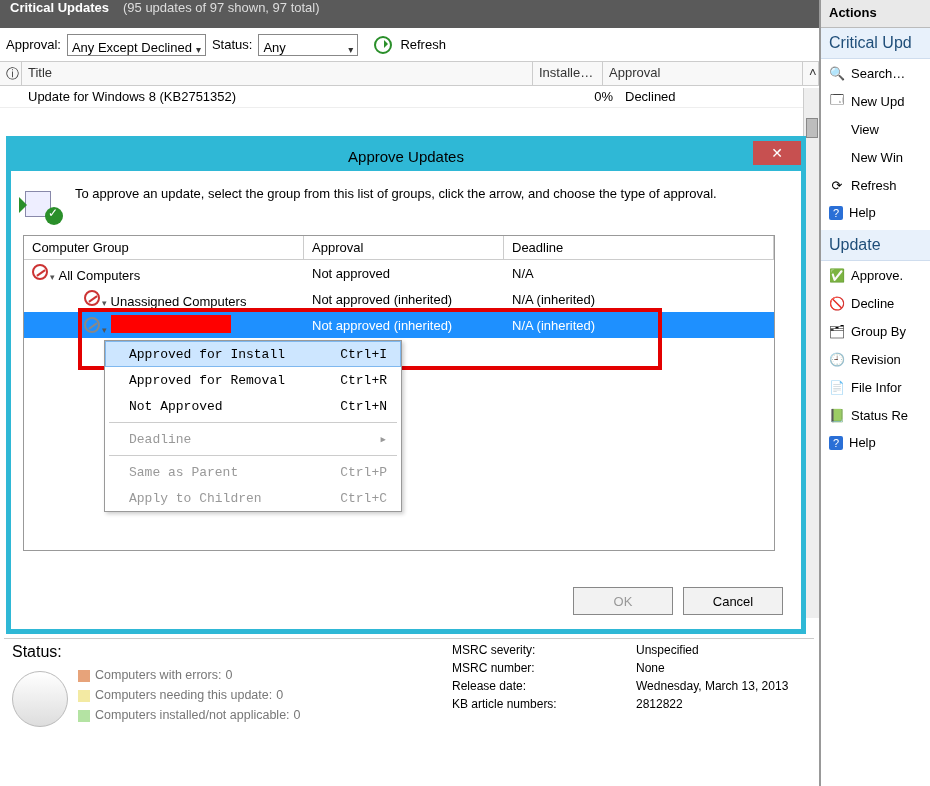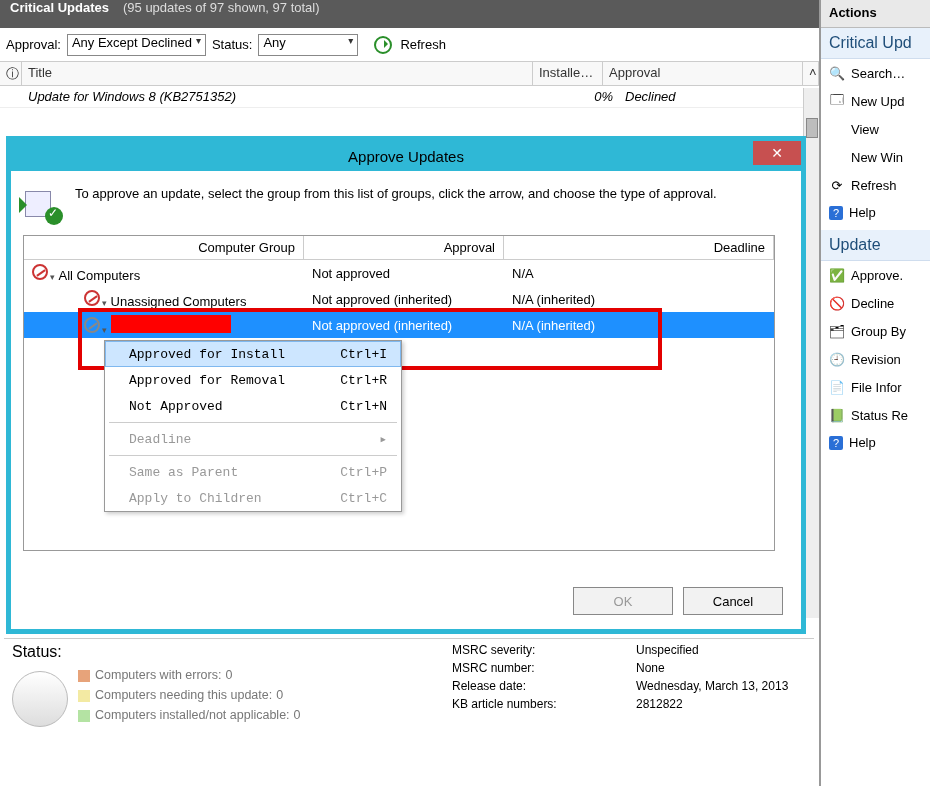--- a/index.html
+++ b/index.html
@@ -35,21 +35,21 @@
   .filterbar {
     height: 34px;
     display: flex;
     align-items: center;
     padding: 0 6px;
     gap: 6px;
     border-bottom: 1px solid #ccc;
   }
   .combo {
     display: inline-flex;
-    align-items: flex-start;
+    align-items: flex-end;
     border: 1px solid #888;
     background: #fff;
     height: 22px;
     padding: 0 4px;
     gap: 4px;
   }
   .combo .caret {
     font-size: 10px;
     color: #333;
   }
@@ -83,21 +83,21 @@
   .h-title { flex: 1 1 auto; }
   .h-installed { width: 70px; }
   .h-approval { width: 200px; }
   .h-scroll { width: 16px; border-right:none; }
   .grid-row {
     display: flex;
     height: 22px;
     align-items:center;
     border-bottom: 1px solid #eee;
   }
-  .grid-row .c { padding: 2px 6px; font-style: italic; }
+  .grid-row .c { padding: 2px 6px; }
   .c-icon{width:22px;} .c-title{flex:1;} .c-installed{width:70px; text-align:right;} .c-approval{width:200px;}
   .scrollbar-v {
     position:absolute;
     right:0; top:88px;
     width:16px;
     height:530px;
     background:#eee;
     border-left:1px solid #ccc;
   }
   .scrollbar-v .thumb{
@@ -157,21 +157,21 @@
   .group-table {
     border:1px solid #999;
     font-size:13px;
     width: 752px;
   }
   .gt-head {
     display:flex;
     border-bottom:1px solid #ccc;
     background:#fff;
   }
-  .gt-head > div { padding:4px 8px; border-right:1px solid #ccc;text-align:right; }
+  .gt-head > div { padding:4px 8px; border-right:1px solid #ccc; }
   .gt-grp{width:280px;} .gt-apr{width:200px;} .gt-ddl{flex:1; border-right:none;}
   .gt-row {
     display:flex;
     height:26px;
     align-items:center;
   }
   .gt-row > div { padding:3px 8px; }
   .prohibit {
     display:inline-flex;align-items:center;justify-content:center;
     width:16px;height:16px;border:2px solid #cc3333;border-radius:50%;

